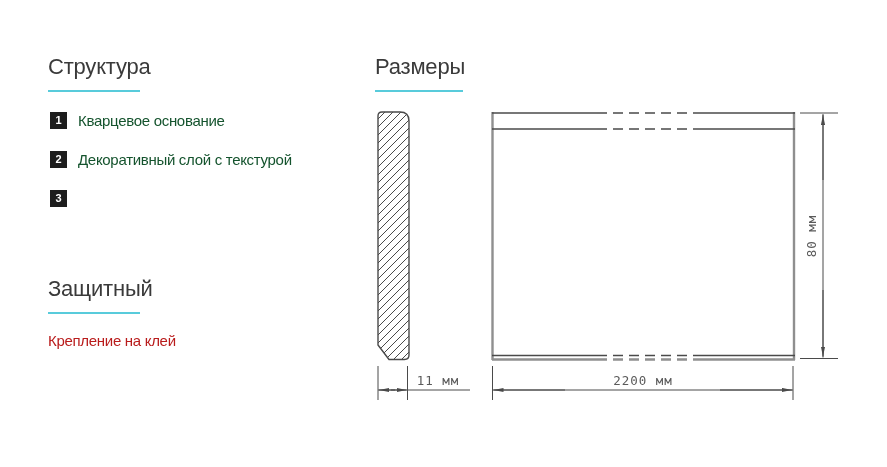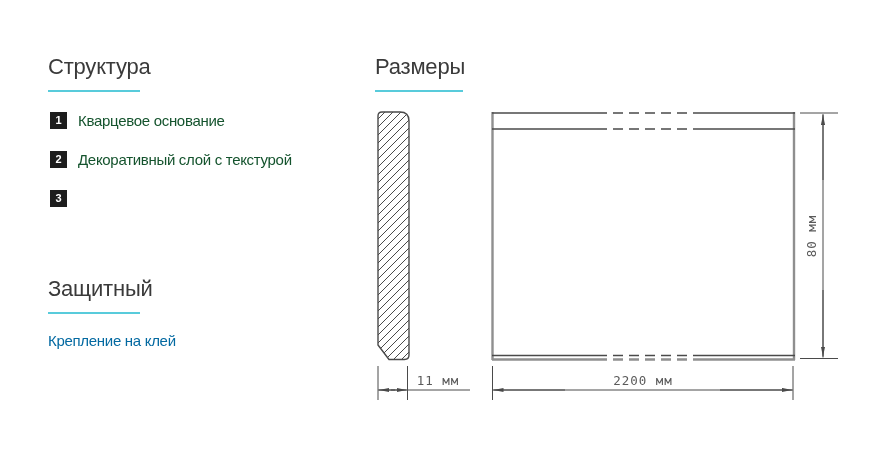--- a/index.html
+++ b/index.html
@@ -23,21 +23,21 @@
   }
   .badge{
     width:17px;height:17px;background:var(--badge);color:#ffffff;
     font-size:11px;font-weight:bold;display:flex;align-items:center;justify-content:center;
     flex:0 0 17px;
   }
   .row-label{
     margin-left:11px;font-size:15px;color:#14532d;letter-spacing:-0.3px;
   }
   .plain-row{
-    position:absolute;left:48px;font-size:15px;color:#0369a1;letter-spacing:-0.3px;white-space:nowrap;height:18px;line-height:18px;
+    position:absolute;left:48px;font-size:15px;color:#b91c1c;letter-spacing:-0.3px;white-space:nowrap;height:18px;line-height:18px;
   }
   .plain-row sup{font-size:10px;line-height:0;}
   #drawing{position:absolute;left:365px;top:100px;}
   text.dim{
     font-family:"DejaVu Sans Mono","Liberation Mono",monospace;
     font-size:12.5px;fill:#5a5a5a;letter-spacing:1px;
   }
 </style>
 </head>
 <body>

